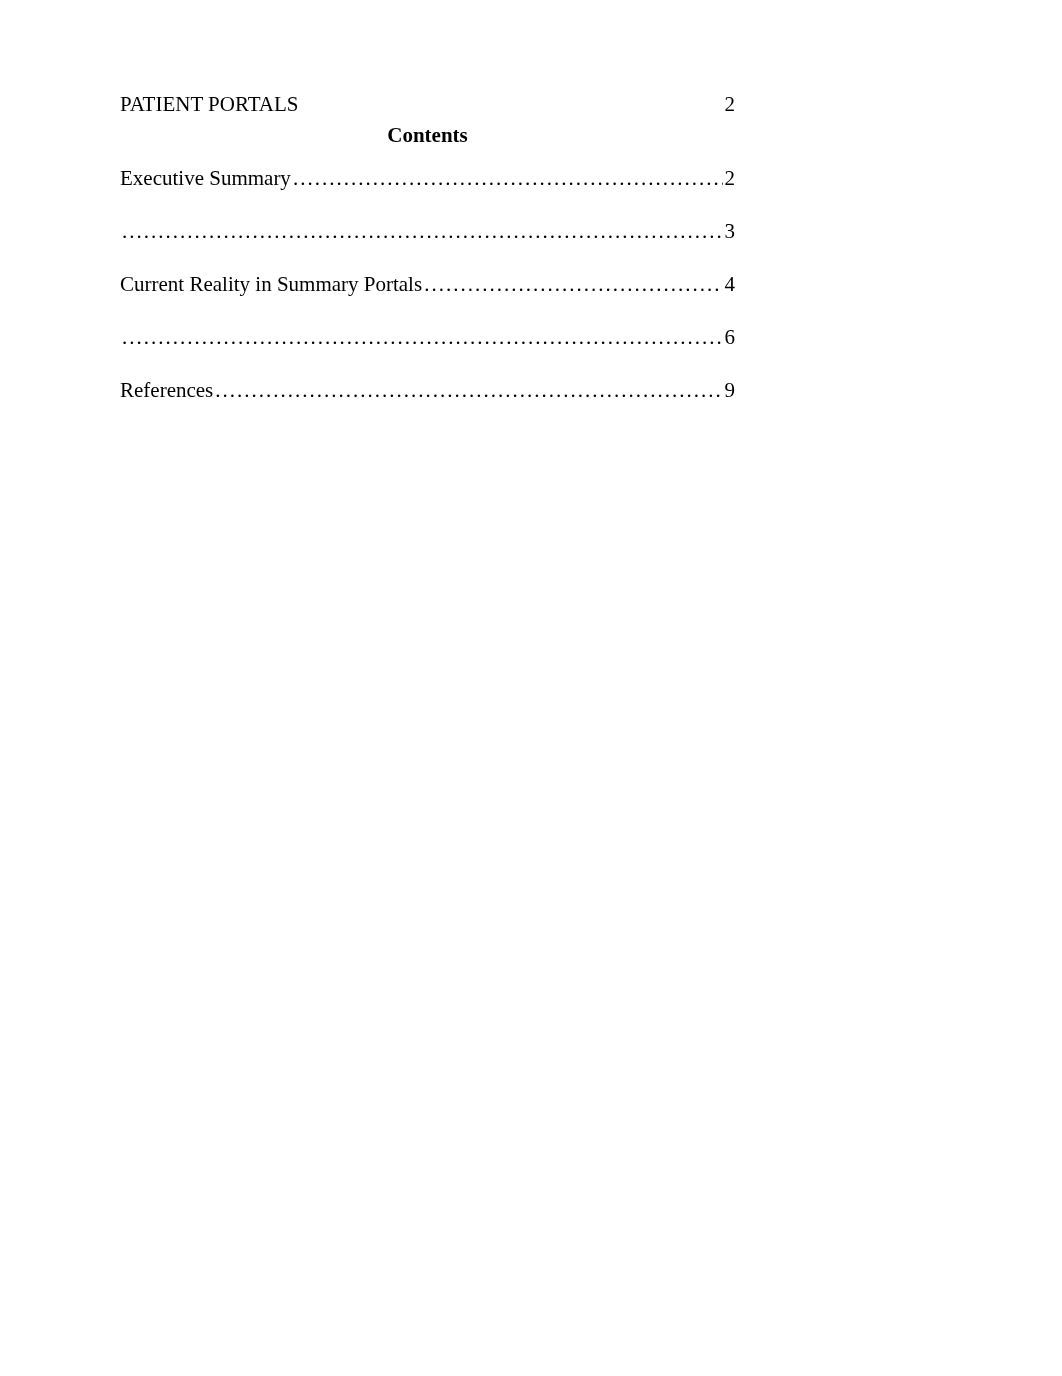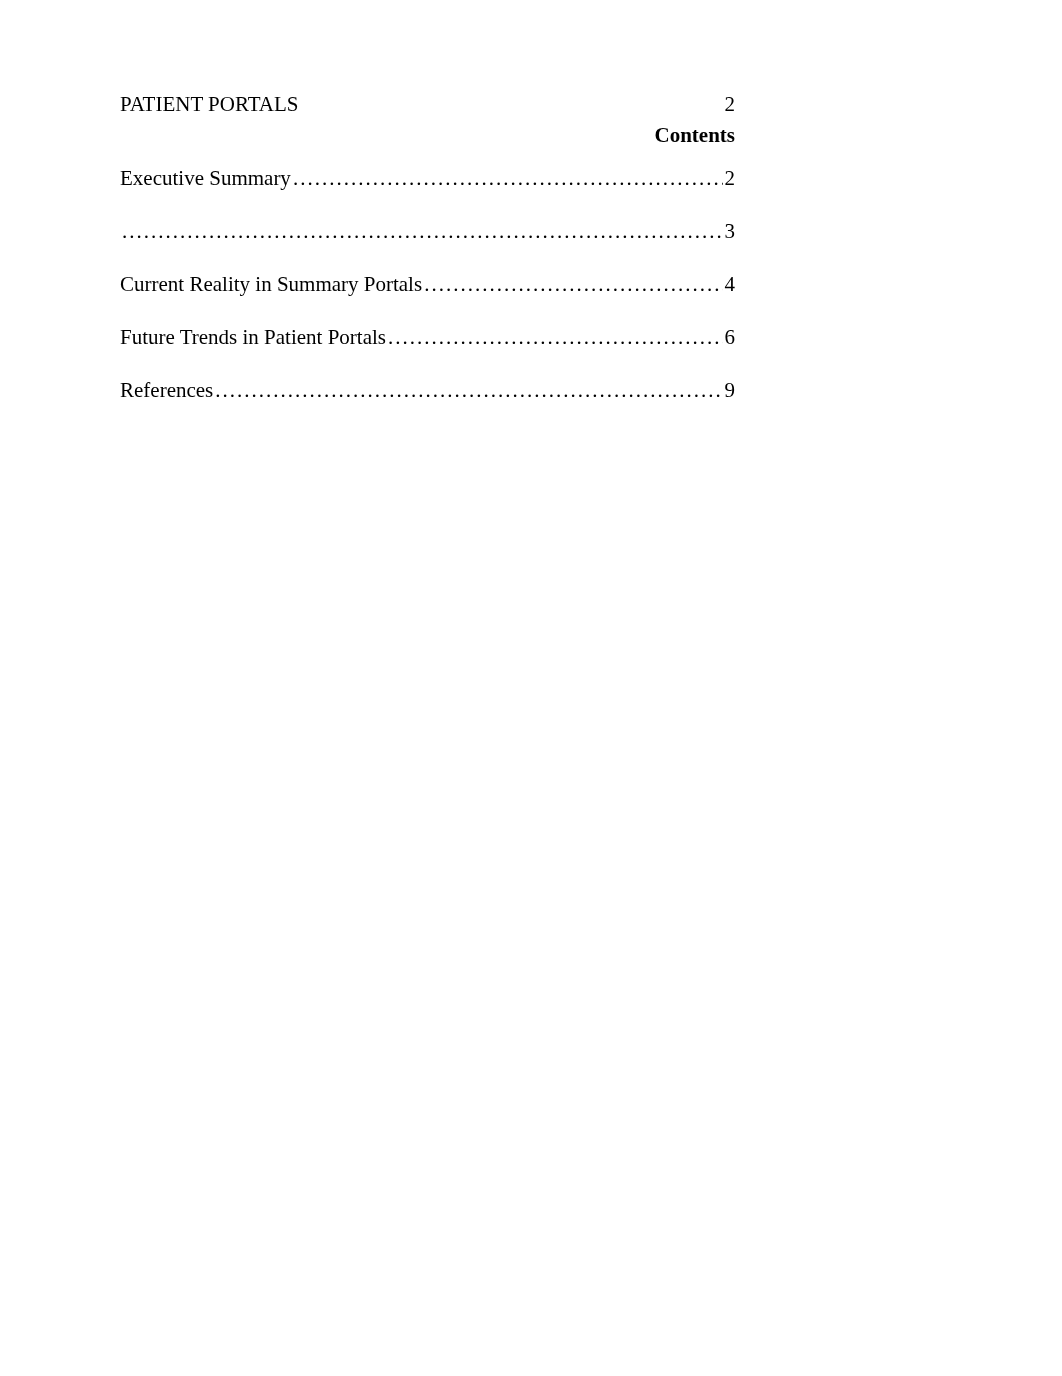--- a/index.html
+++ b/index.html
@@ -17,21 +17,21 @@
     padding: 92px 120px 0 120px;
   }
   .running-header {
     display: flex;
     justify-content: space-between;
     align-items: baseline;
     font-size: 21px;
     margin-bottom: 6px;
   }
   .contents-heading {
-    text-align: right;
+    text-align: center;
     font-weight: bold;
     font-size: 21px;
     margin: 0 0 18px 0;
   }
   .toc {
     font-size: 21px;
     text-align: right;
   }
   .toc-row {
     display: flex;
@@ -77,21 +77,20 @@
       <span class="toc-page">3</span>
     </div>
 
     <div class="toc-row">
       <span class="toc-title">Current Reality in Summary Portals</span>
       <span class="toc-dots">........................................................................................................................................................................................................................</span>
       <span class="toc-page">4</span>
     </div>
 
     <div class="toc-row">
-      <span class="toc-title">Future Trends in Patient Portals</span>
       <span class="toc-dots">........................................................................................................................................................................................................................</span>
       <span class="toc-page">6</span>
     </div>
 
     <div class="toc-row">
       <span class="toc-title">References</span>
       <span class="toc-dots">........................................................................................................................................................................................................................</span>
       <span class="toc-page">9</span>
     </div>
 

